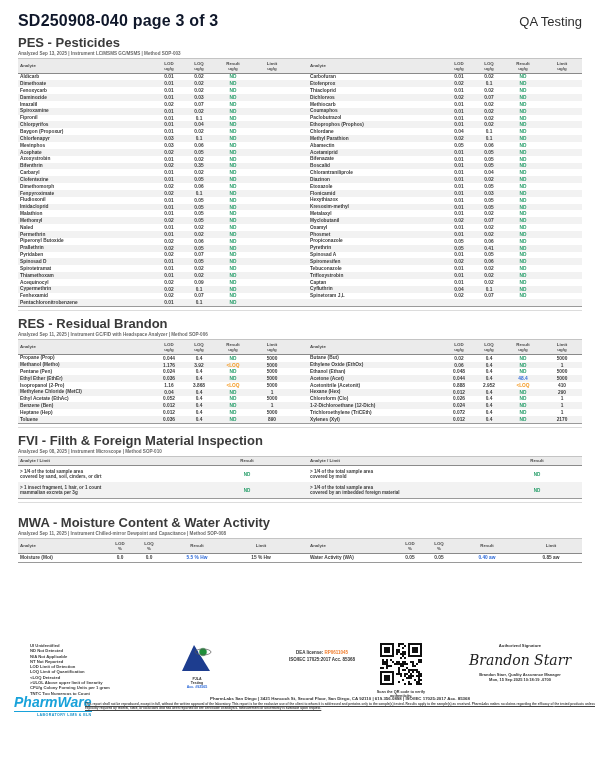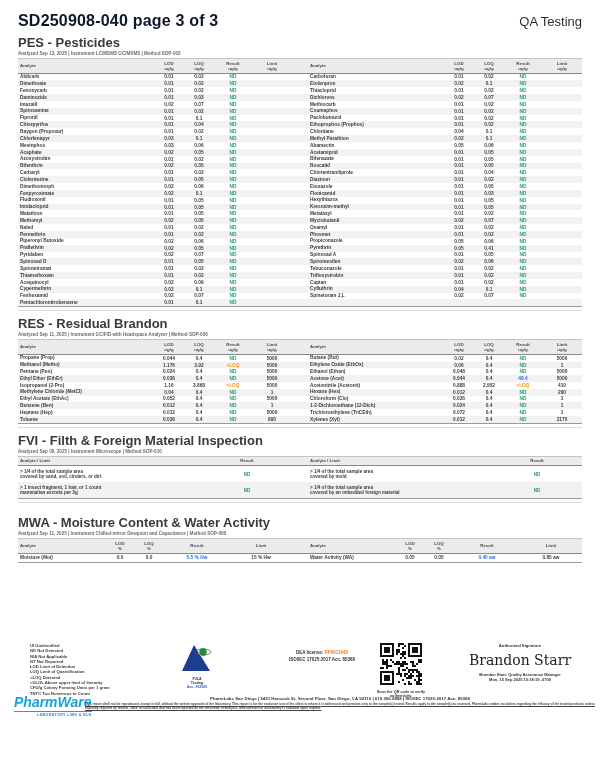--- a/index.html
+++ b/index.html
@@ -41,21 +41,21 @@
   .legend{position:absolute;left:30px;top:2px;font-size:4.2px;line-height:5.3px;font-weight:700;color:#3c3c3c;}
   .pjla{position:absolute;left:172px;top:2px;width:50px;text-align:center;}
   .pjla-txt{font-size:3.6px;font-weight:700;color:#333;line-height:4.2px;}
   .pjla-acc{color:#2f6bd8;}
   .dea{position:absolute;left:262px;top:8px;width:120px;text-align:center;font-size:4.5px;font-weight:700;line-height:7px;color:#333;}
   .dea-val{color:#f07a28;}
   .qrblock{position:absolute;left:376px;top:2px;width:50px;text-align:center;}
   .qr-caption{font-size:3.8px;font-weight:700;color:#333;margin-top:1px;}
   .sig{position:absolute;left:455px;top:2px;width:130px;text-align:center;}
   .sig-label{font-size:4.2px;font-weight:700;color:#333;}
-  .sig-script{font-family:"DejaVu Serif",serif;font-size:14px;color:#222;margin:4px 0 4px;}
+  .sig-script{font-family:"DejaVu Serif",serif;font-style:italic;font-size:14px;color:#222;margin:4px 0 4px;}
   .sig-meta{font-size:4px;font-weight:700;color:#333;line-height:5px;}
   .bottom{position:absolute;left:0;top:692px;width:600px;}
   .brand{position:absolute;left:14px;top:2px;}
   .brand-name{font-size:14px;font-weight:700;font-style:italic;color:#18a2da;border-bottom:1.5px solid #18a2da;padding-bottom:1px;}
   .brand-cap{font-size:3.6px;font-weight:700;color:#1790c6;letter-spacing:.4px;text-align:right;margin-top:1px;}
   .addr{position:absolute;left:85px;top:4px;width:510px;text-align:center;font-size:4.4px;font-weight:700;color:#333;}
   .disc{position:absolute;left:85px;top:11px;width:510px;text-align:justify;font-size:3.2px;font-weight:600;color:#444;line-height:3.9px;text-decoration:underline;}
 </style>
 </head>
 <body>

